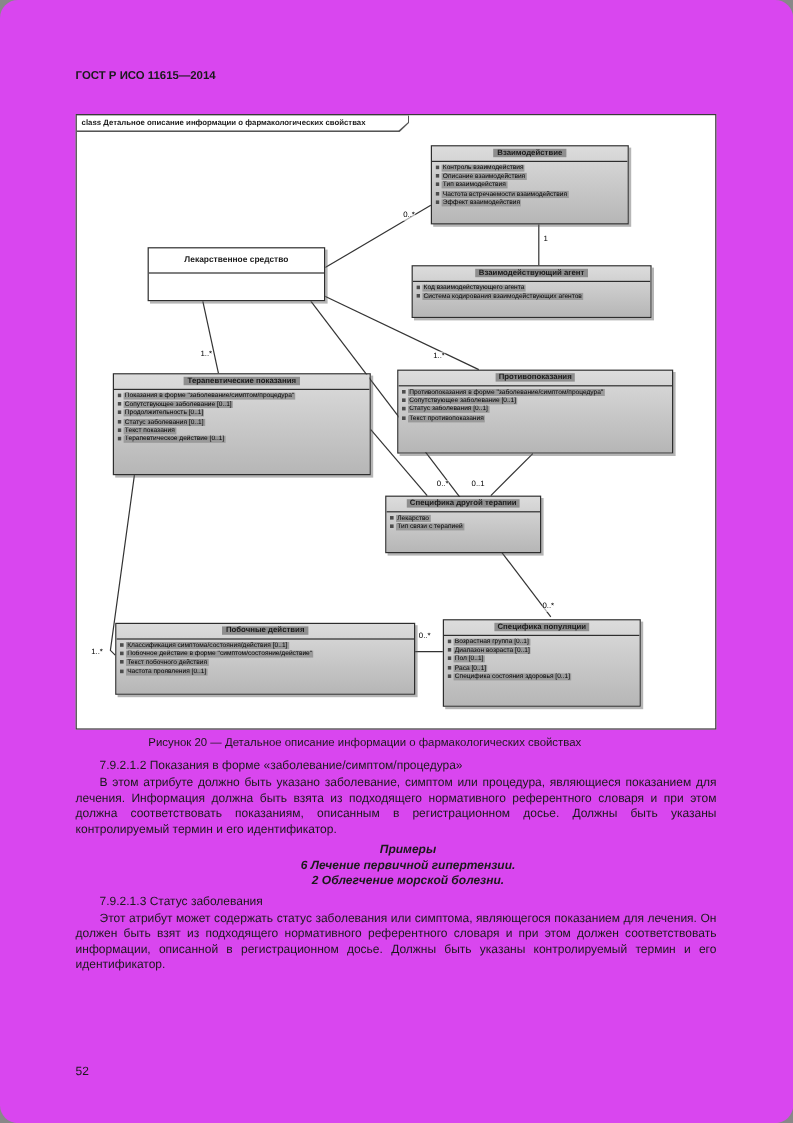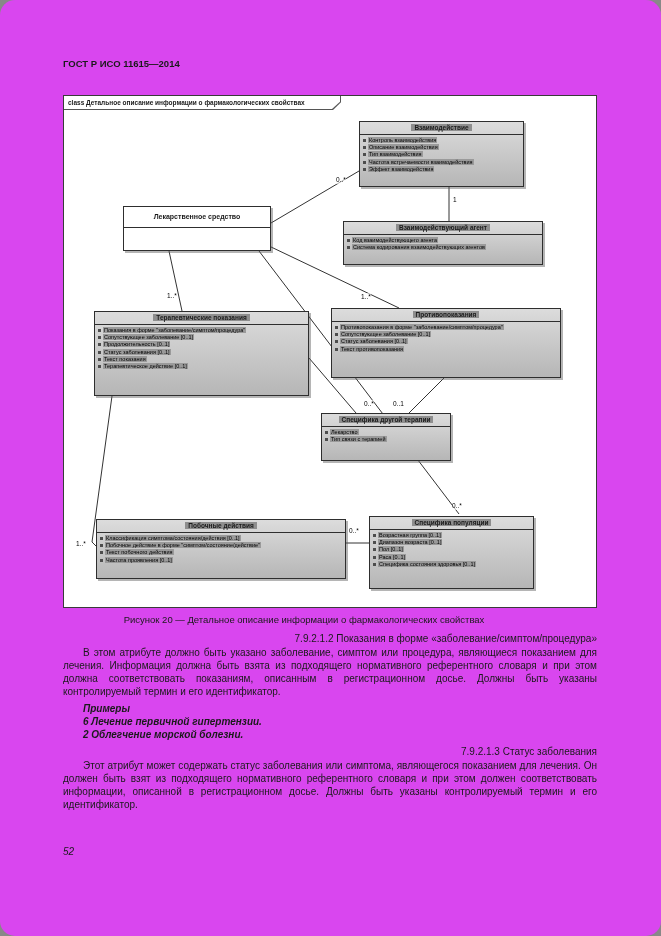--- a/index.html
+++ b/index.html
@@ -71,25 +71,25 @@
   }
   
   .figure-caption {
     position: absolute; top: 614px; left: 0; width: 608px;
     text-align: center; font-size: 9.5px;
   }
   .body-text {
     position: absolute; top: 632px; left: 63px; width: 534px;
     font-size: 10px; line-height: 13px; text-align: justify;
   }
-  .section-title { text-indent: 20px; text-align: right; margin-bottom: 1px; }
+  .section-title { text-indent: 20px; text-align: left; margin-bottom: 1px; }
   .para { text-indent: 20px; }
-  .examples { margin: 4px 0 4px 20px; font-weight: bold; font-style: italic; text-align: left; }
+  .examples { margin: 4px 0 4px 20px; font-weight: bold; font-style: italic; text-align: center; }
   .mt { margin-top: 4px; }
-  .page-number { position: absolute; left: 63px; top: 846px; font-size: 10px; font-style: italic; }
+  .page-number { position: absolute; left: 63px; top: 888px; font-size: 10px; }
 </style>
 </head>
 <body>
 
 <div class="page">
 
   <div class="doc-header">ГОСТ Р ИСО 11615—2014</div>
 
   <div class="diagram">
 

